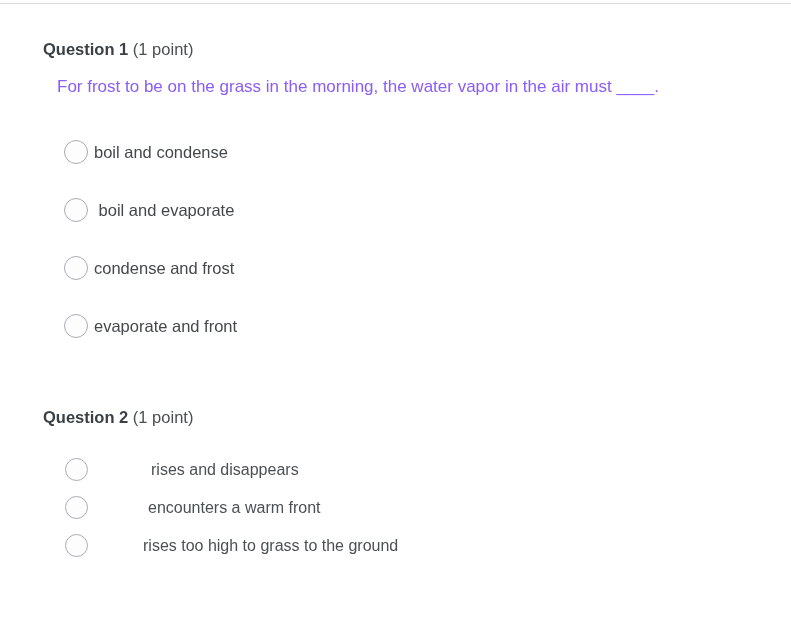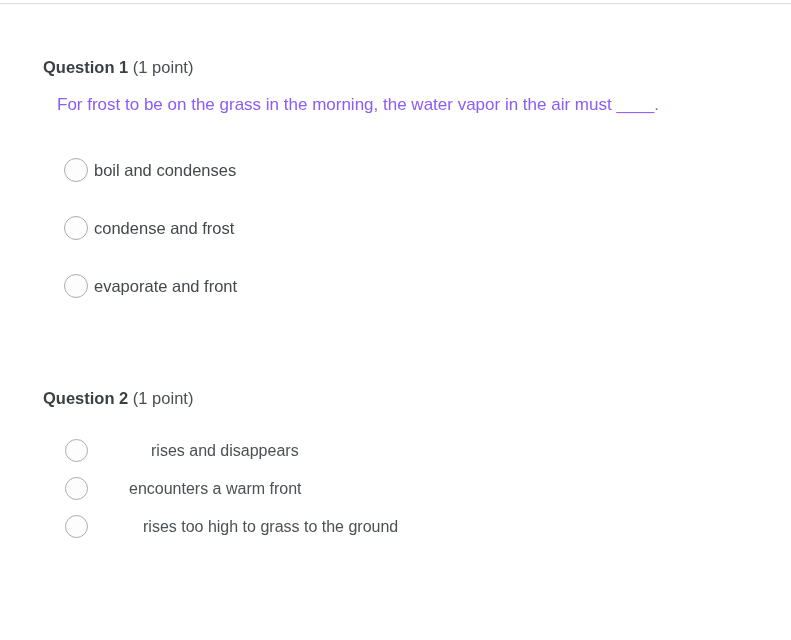--- a/index.html
+++ b/index.html
@@ -30,22 +30,22 @@
     height: 1px;
     background: #dcdcdc;
   }
 
   
   .question-block {
     position: absolute;
     left: 43px;
     width: 730px;
   }
-  #question-1-block { top: 56px; }
-  #question-2-block { top: 387px; }
+  #question-1-block { top: 38px; }
+  #question-2-block { top: 406px; }
 
   .q-heading {
     font-size: 16.5px;
     line-height: 22px;
     color: #3b4045;
     white-space: nowrap;
   }
   .q-heading .q-label {
     font-weight: bold;
   }
@@ -100,21 +100,21 @@
   #question-2-options { margin-top: 22px; }
   #question-2-options .option-row { height: 38px; margin-left: 22px; }
   #question-2-options .radio { width: 23px; height: 23px; }
   #question-2-options .option-label {
     font-size: 16px;
     line-height: 17px;
     color: #4b5054;
   }
   
   #question-2-options .option-row:nth-child(1) .option-label { margin-left: 63px; }
-  #question-2-options .option-row:nth-child(2) .option-label { margin-left: 41px; }
+  #question-2-options .option-row:nth-child(2) .option-label { margin-left: 60px; }
   #question-2-options .option-row:nth-child(3) .option-label { margin-left: 55px; }
   #question-2-options .option-row:nth-child(4) .option-label { margin-left: 53px; }
 </style>
 </head>
 <body>
 
 <div class="page">
 
   <div class="top-rule"></div>
 
@@ -123,21 +123,25 @@
     <div class="q-heading">
       <span class="q-label">Question 1</span>
       <span class="q-points">(1 point)</span>
     </div>
 
     <div class="q-prompt" id="question-1-prompt">For frost to be on the grass in the morning, the water vapor in the air must ____.</div>
 
     <ul class="options" id="question-1-options">
       <li class="option-row">
         <span class="radio"></span>
-        <span class="option-label">boil and condenses</span>
+        <span class="option-label">boil and condense</span>
+      </li>
+      <li class="option-row">
+        <span class="radio"></span>
+        <span class="option-label"> boil and evaporate</span>
       </li>
       <li class="option-row">
         <span class="radio"></span>
         <span class="option-label">condense and frost</span>
       </li>
       <li class="option-row">
         <span class="radio"></span>
         <span class="option-label">evaporate and front</span>
       </li>
     </ul>

